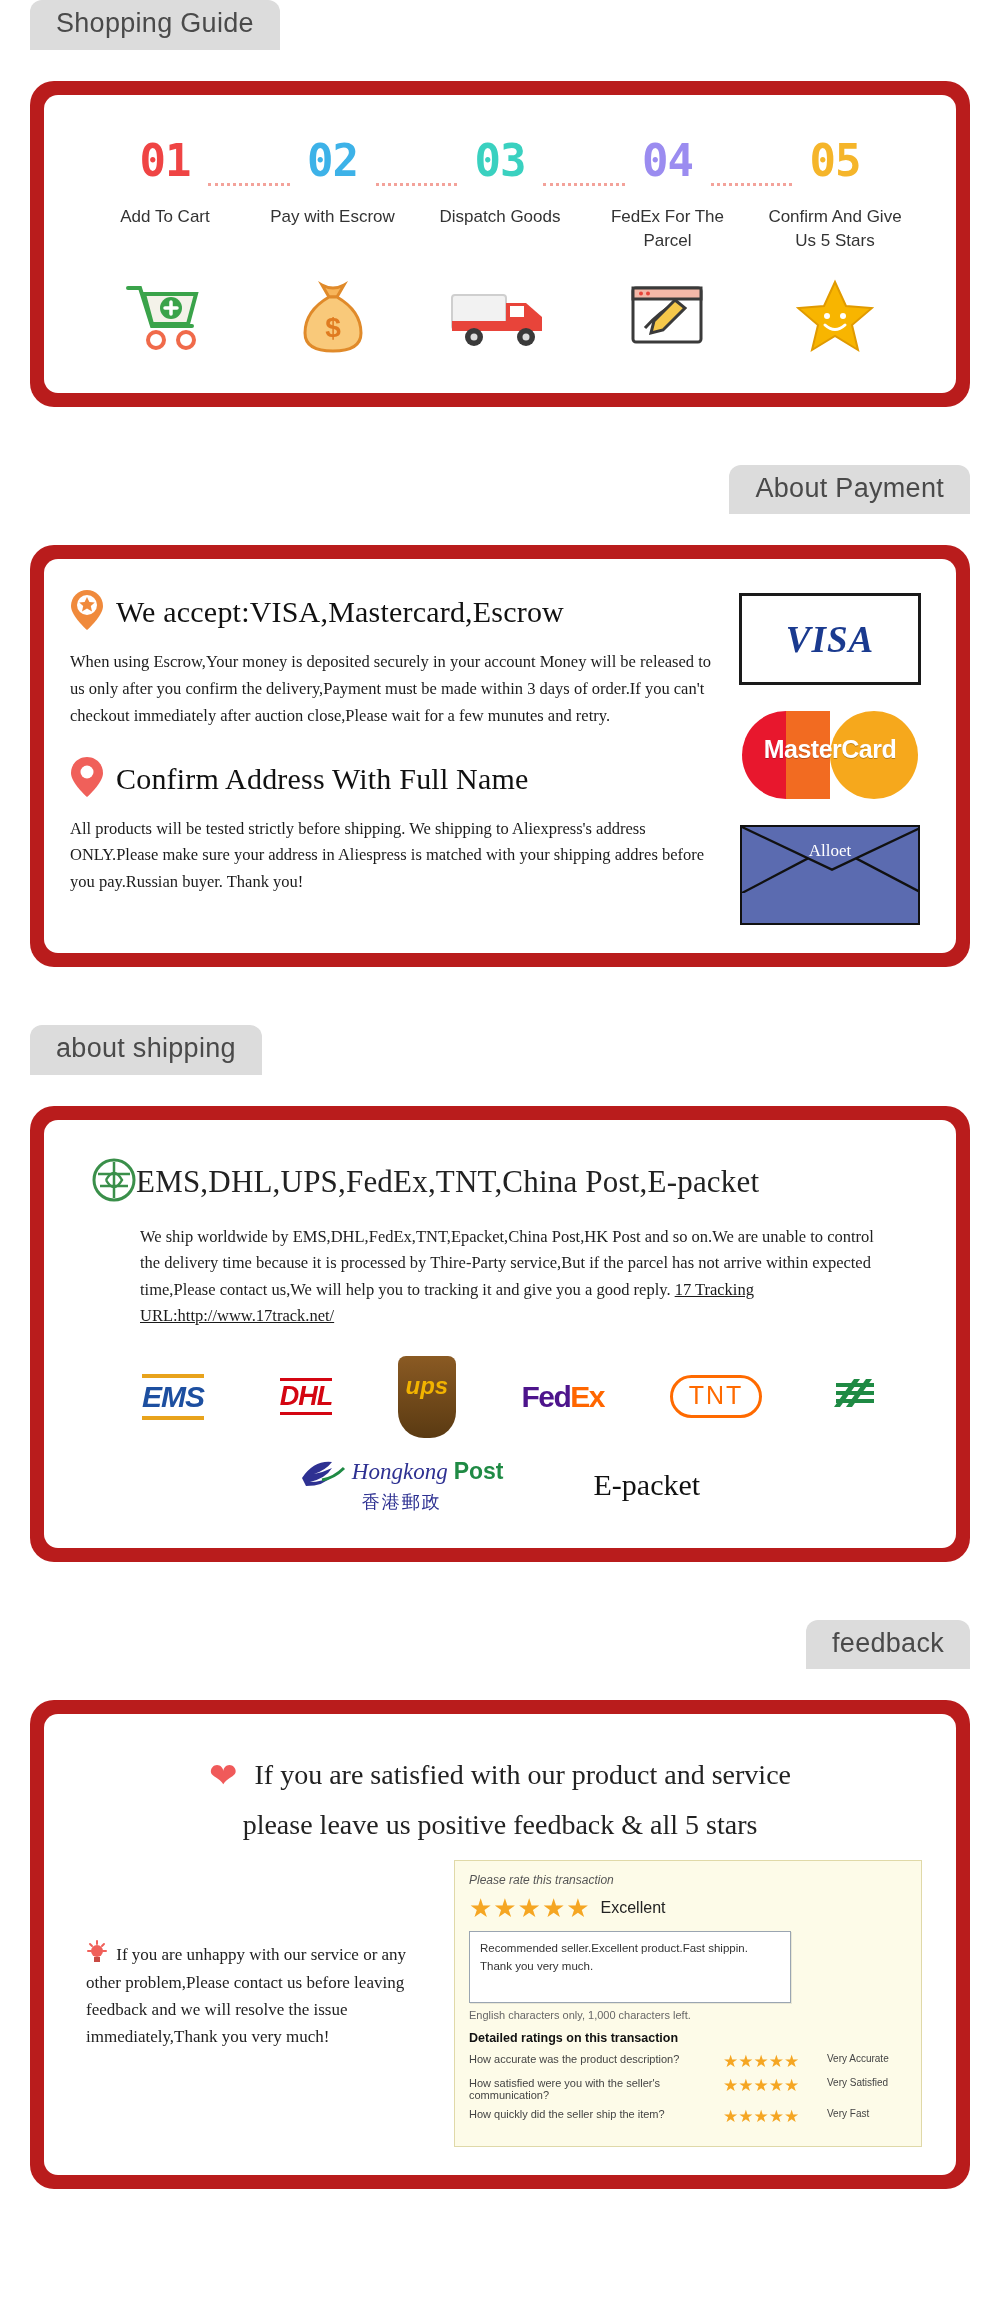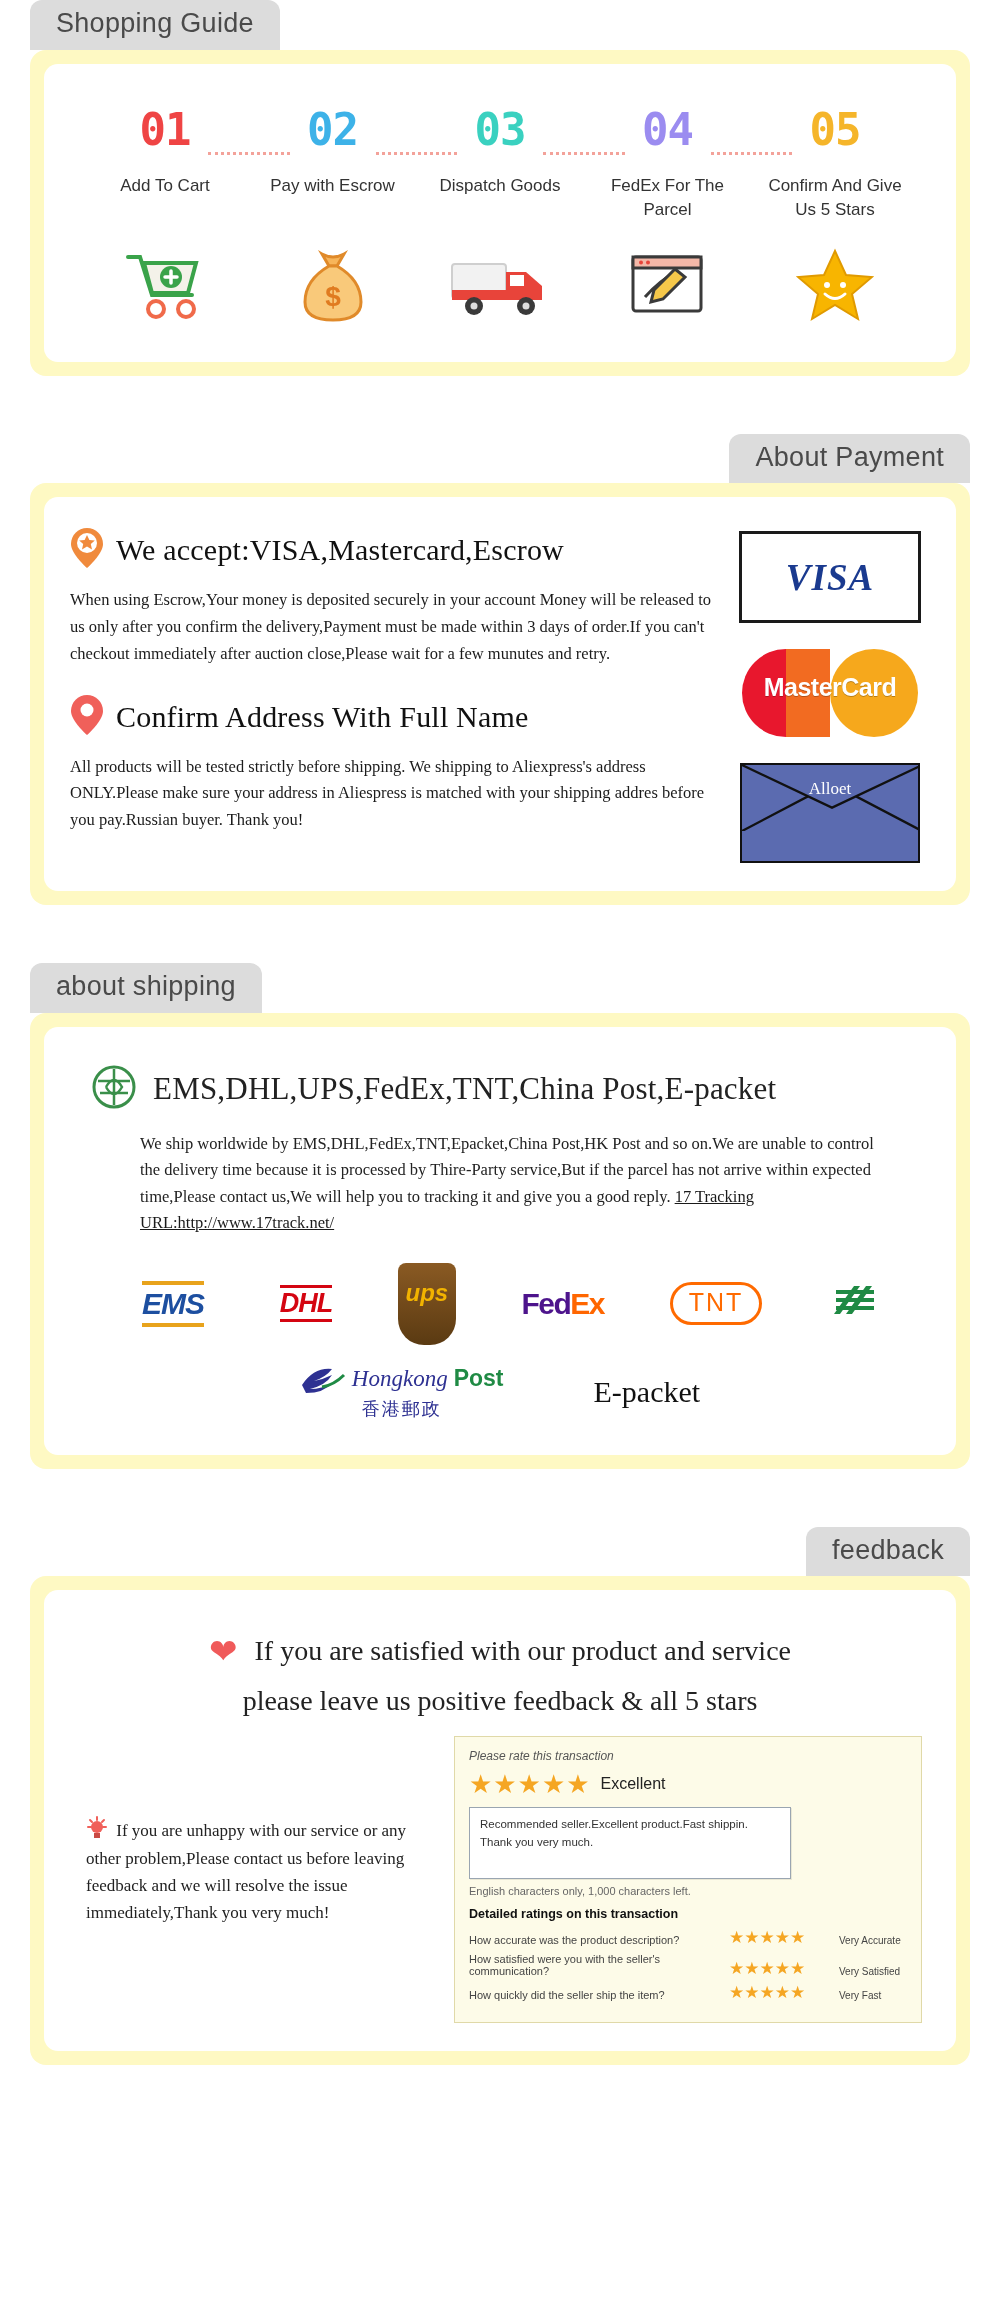--- a/index.html
+++ b/index.html
@@ -31,23 +31,24 @@
   .tab {
     background: #dcdcdc;
     color: #4a4a4a;
     font-size: 27px;
     padding: 9px 26px 11px 26px;
     border-radius: 12px 12px 0 0;
     letter-spacing: .3px;
     line-height: 1.1;
   }
   .panel-outer {
-    background: #fef9c3;
-    border-radius: 16px;
+    background: #b91c1c;
+    border-radius: 24px;
     padding: 14px;
+    margin-top: 31px;
   }
   .panel-inner {
     background: #ffffff;
     border-radius: 14px;
     padding: 22px 26px 28px 26px;
   }
 
   
   .steps {
     display: flex;
@@ -184,21 +185,21 @@
   }
   .env-name {
     position:absolute; left:0; right:0; top:14px;
     text-align:center; color:#fff;
     font-family:"Liberation Serif", serif; font-size:17px;
     z-index: 4;
   }
 
   
   .ship-head {
-    display:flex; align-items:center; gap:17px;
+    display:flex; align-items:center; gap:0;
     margin: 16px 0 18px 22px;
     text-align: center;
   }
   .ship-head-text {
     font-family:"Liberation Serif", serif;
     font-size: 31px;
     letter-spacing:.2px;
   }
   .ship-body {
     font-family:"Liberation Serif", serif;
@@ -300,21 +301,21 @@
   .rate-excellent { font-size: 16px; color:#222; }
   .rate-textarea {
     background:#fff; border:1px solid #9aa5b1; margin: 10px 0 6px 0;
     padding: 8px 10px; height: 54px; font-size: 11.5px; color:#333;
     line-height:1.5; width: 300px;
     box-shadow: 1px 1px 0 rgba(0,0,0,.08);
   }
   .rate-note { font-size: 11px; color:#666; margin-bottom: 10px; }
   .rate-sub { font-size: 12.5px; color:#111; font-weight:bold; margin-bottom: 8px; }
   .rate-line {
-    display:flex; align-items:flex-end; gap:10px; margin-bottom: 7px;
+    display:flex; align-items:flex-start; gap:4px; margin-bottom: 7px;
   }
   .rate-line .q { font-size: 11px; color:#444; width: 250px; }
   .rate-line .lbl { font-size: 10px; color:#444; }
   .rate-line .st { width: 100px; }
 </style>
 </head>
 <body>
 
 <div class="page">
 

